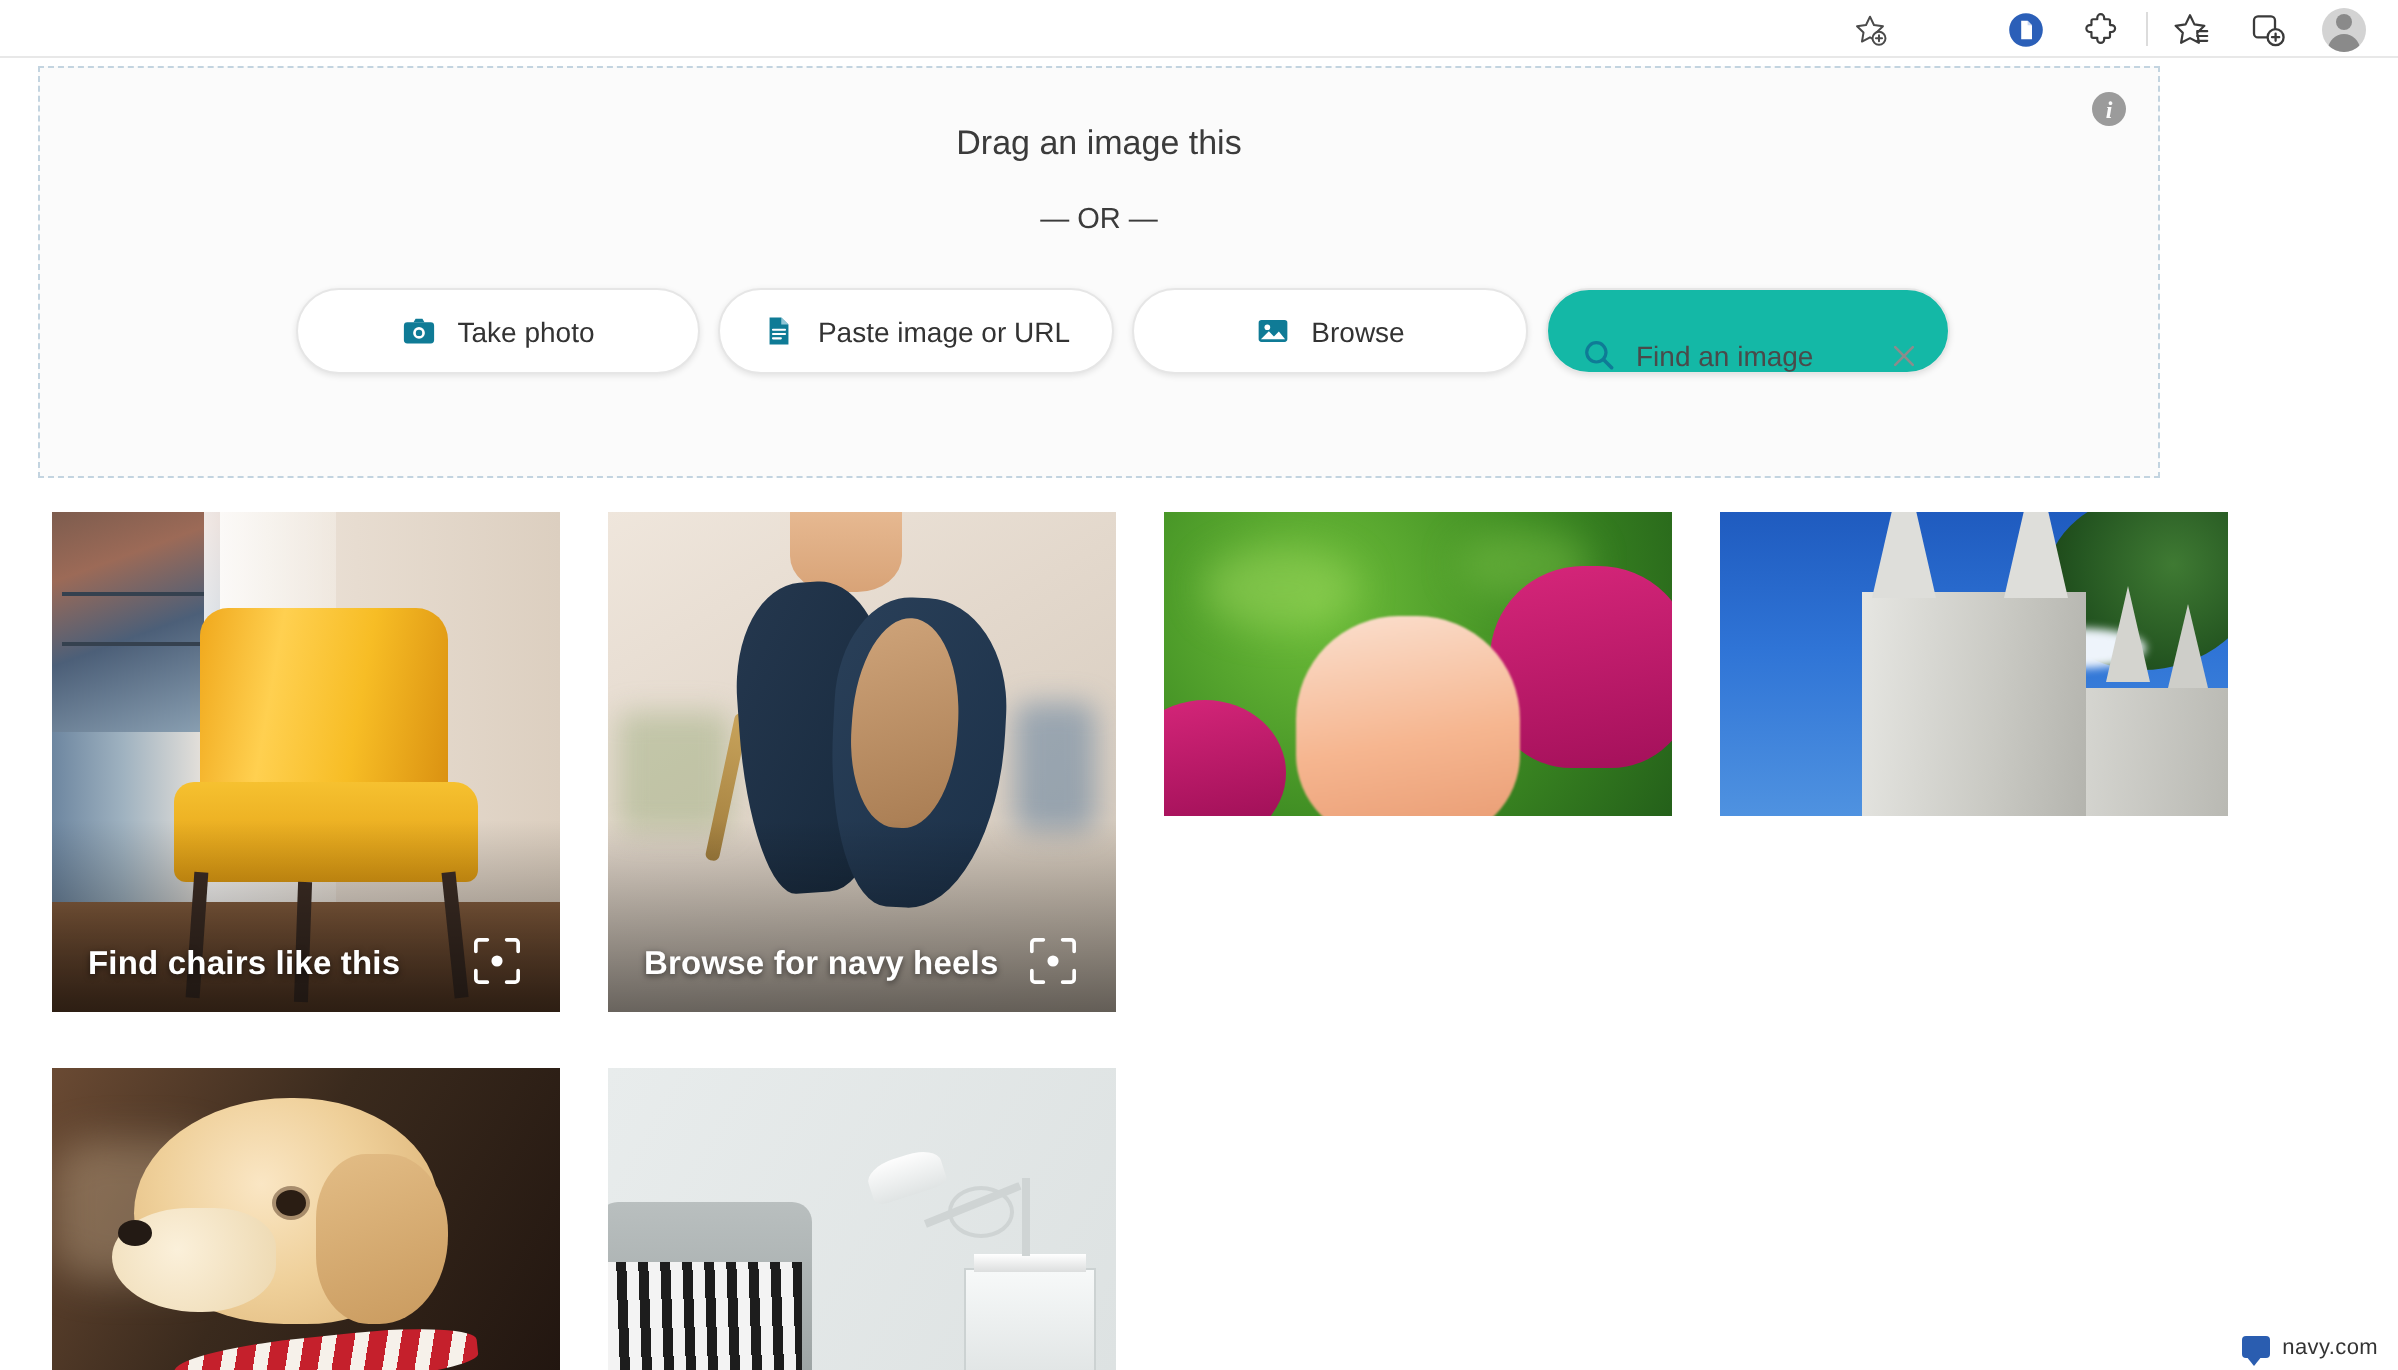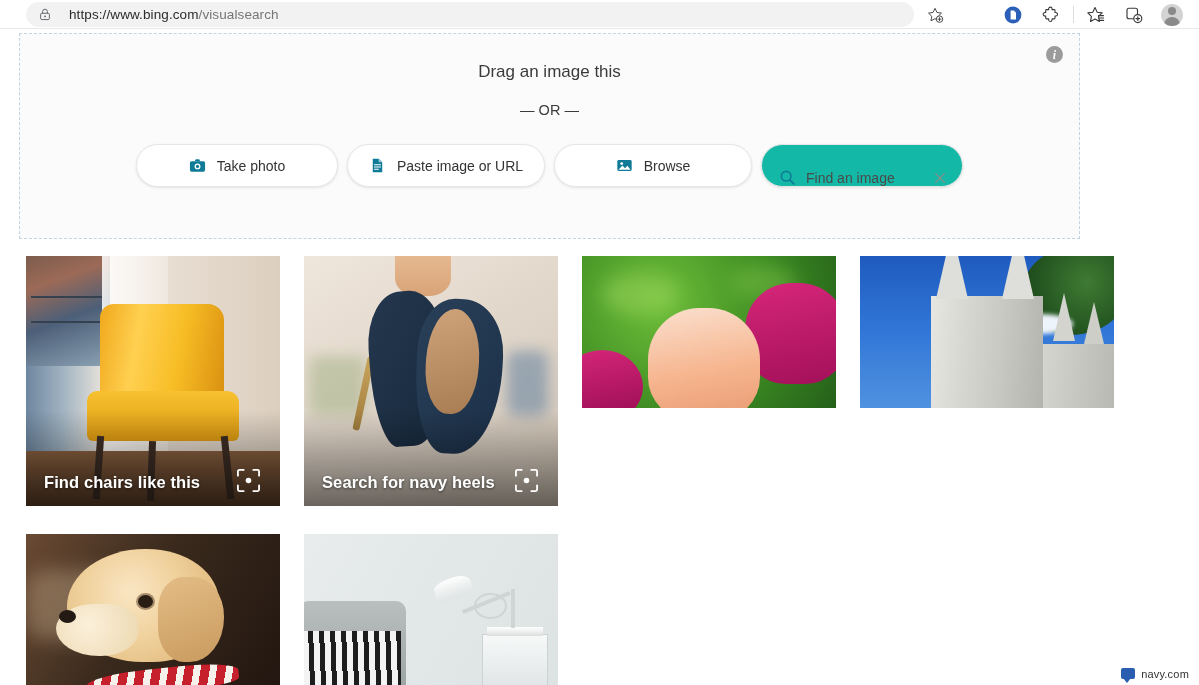--- a/index.html
+++ b/index.html
@@ -92,21 +92,21 @@
   }
   .dz-title {
     position: absolute; top: 28px; left: 0; width: 100%;
     text-align: center; font-size: 17px; color: #3b3b3b; font-weight: 400;
   }
   .dz-or {
     position: absolute; top: 68px; left: 0; width: 100%;
     text-align: center; font-size: 14.5px; color: #3b3b3b;
   }
   .dz-actions {
-    position: absolute; top: 110px; left: 0; width: 100%;
+    position: absolute; top: 110px; left: 12px; width: 100%;
     display: flex; justify-content: center; align-items: center; gap: 9px;
   }
   .act-btn {
     height: 43px; border-radius: 22px;
     background: #ffffff; border: 1px solid #e6e6e6;
     box-shadow: 0 1px 3px rgba(0,0,0,.10);
     display: flex; align-items: center; justify-content: center;
     gap: 11px; padding: 0 20px;
     font-size: 14px; color: #333;
   }
@@ -329,30 +329,20 @@
     border-left: 4px solid transparent; border-right: 4px solid transparent;
     border-top: 5px solid #2a5db0;
   }
   .wm-text { font-size: 11px; color: #333; letter-spacing: .2px; }
 </style>
 </head>
 <body>
 
 <div class="browser-bar">
 
-  <div class="url-pill">
-    <svg class="lock-icon" viewBox="0 0 16 16">
-      <rect x="3" y="6.6" width="10" height="7.2" rx="1.4" fill="none" stroke="#5f6368" stroke-width="1.1"></rect>
-      <path d="M5.3 6.6V4.6a2.7 2.7 0 0 1 5.4 0v2" fill="none" stroke="#5f6368" stroke-width="1.1"></path>
-      <circle cx="8" cy="10.2" r="1" fill="#5f6368"></circle>
-    </svg>
-    <span class="url-text">
-      <span class="host">https://www.bing.com</span><span class="path">/visualsearch</span>
-    </span>
-  </div>
 
   <div class="fav-add">
     <svg width="18" height="18" viewBox="0 0 20 20">
       <path d="M10 2.6l2.2 4.6 5 .7-3.6 3.5.85 5L10 14.05 5.55 16.4l.85-5L2.8 7.9l5-.7z" fill="none" stroke="#4a4a4a" stroke-width="1.1" stroke-linejoin="round"></path>
       <circle cx="15" cy="14.6" r="3.6" fill="#fff" stroke="#4a4a4a" stroke-width="1.1"></circle>
       <path d="M15 12.9v3.4M13.3 14.6h3.4" stroke="#4a4a4a" stroke-width="1.1" stroke-linecap="round"></path>
     </svg>
   </div>
 
   <div class="tb-icons">
@@ -475,21 +465,21 @@
       <div class="scene s-heels">
         <div class="blurL"></div>
           <div class="blurR"></div>
         <div class="hand"></div>
         <div class="heelspike"></div>
         <div class="shoeA"></div>
           <div class="shoeB"></div>
           <div class="inner"></div>
       </div>
       <div class="scrim"></div>
-      <div class="caption">Search for navy heels</div>
+      <div class="caption">Browse for navy heels</div>
       <svg class="vs-icon" viewBox="0 0 26 26">
         <path d="M2 8V3.6A1.6 1.6 0 0 1 3.6 2H8M18 2h4.4A1.6 1.6 0 0 1 24 3.6V8M24 18v4.4a1.6 1.6 0 0 1-1.6 1.6H18M8 24H3.6A1.6 1.6 0 0 1 2 22.4V18" fill="none" stroke="#ffffff" stroke-width="1.9" stroke-linecap="round"></path>
         <circle cx="13" cy="13" r="2.9" fill="#ffffff"></circle>
       </svg>
     </div>
 
 
 
     <div class="card clipped">
       <div class="scene s-tulip">

